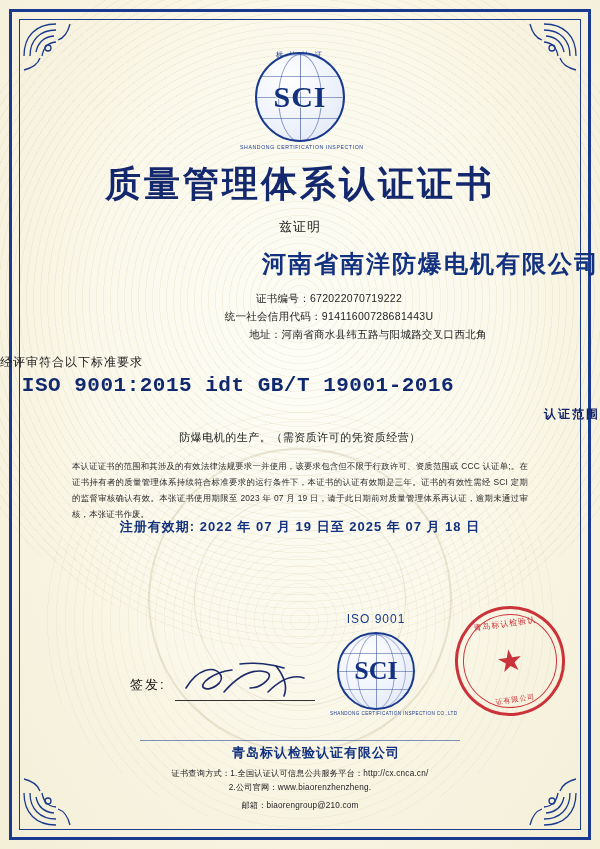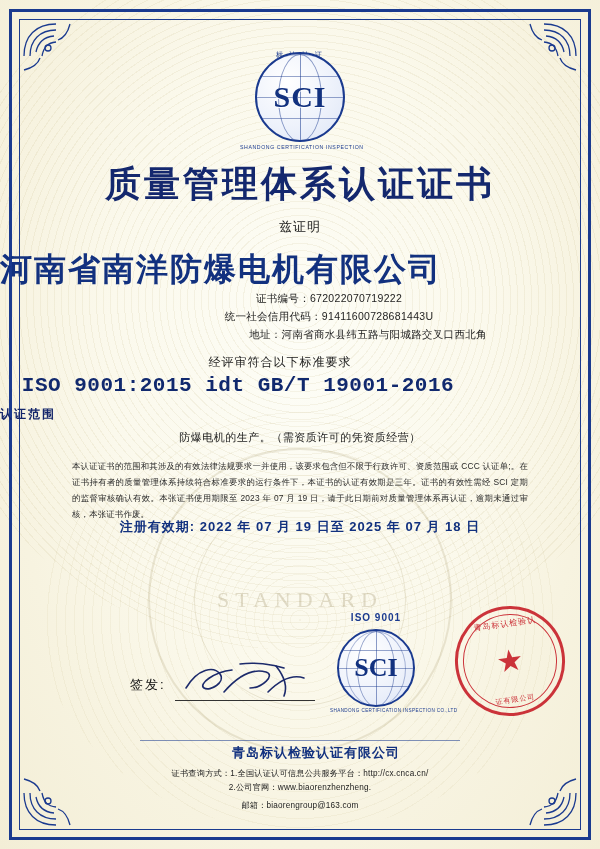--- a/index.html
+++ b/index.html
@@ -110,42 +110,42 @@
     position:absolute;left:0;top:160px;width:600px;text-align:center;
     font-family:"Liberation Serif", serif;
     font-size:36px;font-weight:bold;color:#14286e;
     letter-spacing:3px;
   }
   .sub-certify{
     position:absolute;left:0;top:218px;width:600px;text-align:center;
     font-size:13px;color:#1b1b1b;letter-spacing:1px;
   }
   .company{
-    position:absolute;left:0;top:248px;width:600px;text-align:left;
+    position:absolute;left:0;top:248px;width:600px;text-align:right;
     font-family:"Liberation Serif", serif;
-    font-size:32px;font-weight:bold;color:#12317f;letter-spacing:2px;
+    font-size:24px;font-weight:bold;color:#12317f;letter-spacing:2px;
   }
   .meta{
     position:absolute;left:0;width:600px;text-align:center;
     font-size:10.5px;color:#222;letter-spacing:.3px;margin-left:29px;
   }
   .m1{top:292px;}
   .m2{top:310px;}
   .m3{top:328px;padding-left:39px;}
   .standard-lead{
-    position:absolute;left:0;top:354px;width:560px;text-align:center;
+    position:absolute;left:0;top:354px;width:560px;text-align:left;
     font-size:12px;color:#1b1b1b;letter-spacing:1px;
   }
   .standard{
     position:absolute;left:0;top:374px;width:476px;text-align:center;
     font-family:"Liberation Mono", monospace;
     font-size:21px;font-weight:bold;color:#11296e;letter-spacing:.5px;
   }
   .scope-title{
-    position:absolute;left:0;top:406px;width:600px;text-align:left;
+    position:absolute;left:0;top:406px;width:600px;text-align:right;
     font-size:12px;font-weight:bold;color:#13256a;letter-spacing:2px;
   }
   .scope-text{
     position:absolute;left:0;top:430px;width:600px;text-align:center;
     font-size:11px;color:#1b1b1b;letter-spacing:.5px;
   }
   .legal{
     position:absolute;left:72px;top:458px;width:456px;
     font-size:8.4px;line-height:16px;color:#2a2a2a;text-align:justify;
     letter-spacing:.2px;
@@ -171,21 +171,21 @@
   .seal-globe .p3{top:74%;}
   .seal-globe .merid{position:absolute;left:50%;top:0;width:1px;height:100%;background:#1a3a8f;opacity:.5;}
   .seal-globe .ell1{position:absolute;left:50%;top:0;transform:translateX(-50%);width:36px;height:100%;border:1px solid #1a3a8f;border-radius:50%;opacity:.45;}
   .seal-globe .ell2{position:absolute;left:50%;top:0;transform:translateX(-50%);width:58px;height:100%;border:1px solid #1a3a8f;border-radius:50%;opacity:.35;}
   .seal-sci{
     position:absolute;left:0;top:50%;width:100%;transform:translateY(-50%);
     text-align:center;font-family:"Liberation Serif", serif;font-weight:bold;
     font-size:26px;color:#12317f;
   }
   .seal-top-label{
-    font-size:10px;font-weight:bold;color:#1a3a8f;letter-spacing:1px;
+    font-size:12px;font-weight:normal;color:#1a3a8f;letter-spacing:1px;
   }
   .seal-bottom-label{
     margin-top:1px;font-size:4.6px;color:#1a3a8f;letter-spacing:.4px;white-space:nowrap;
   }
 
   .stamp{
     position:absolute;left:455px;top:606px;width:104px;height:104px;
     border-radius:50%;
     border:3px solid #c8232c;
     color:#c8232c;
@@ -234,21 +234,20 @@
 </head>
 <body>
 
 <div class="cert">
 
   <div class="guilloche"></div>
   <div class="guilloche2"></div>
 
   <div class="watermark">
     <div class="wm-inner"></div>
-    <div class="wm-text">STANDARD</div>
   </div>
 
   <div class="border-outer"></div>
   <div class="border-inner"></div>
 
   <div class="corner c-tl">
     <svg viewBox="0 0 70 70" fill="none" stroke="currentColor" stroke-width="1.3">
       <path d="M2 34 C2 14 14 2 34 2"></path>
       <path d="M8 34 C8 18 18 8 34 8"></path>
       <path d="M14 30 C16 20 22 15 32 14"></path>
@@ -355,16 +354,16 @@
         <path d="M88 34 C100 22 112 16 124 20"></path>
         <path d="M96 8 C104 18 108 28 104 38"></path>
       </svg>
     </div>
     <div class="sign-line"></div>
 
     <div class="footer-rule"></div>
     <div class="issuer">青岛标认检验认证有限公司</div>
     <div class="foot-line f1">证书查询方式：1.全国认证认可信息公共服务平台：http://cx.cnca.cn/</div>
     <div class="foot-line f2">2.公司官网：www.biaorenzhenzheng.</div>
-    <div class="foot-line f3">邮箱：biaorengroup@163.com</div>
+    <div class="foot-line f3">邮箱：biaorengroup@210.com</div>
 
   </div>
 </div>
 
 </body></html>

